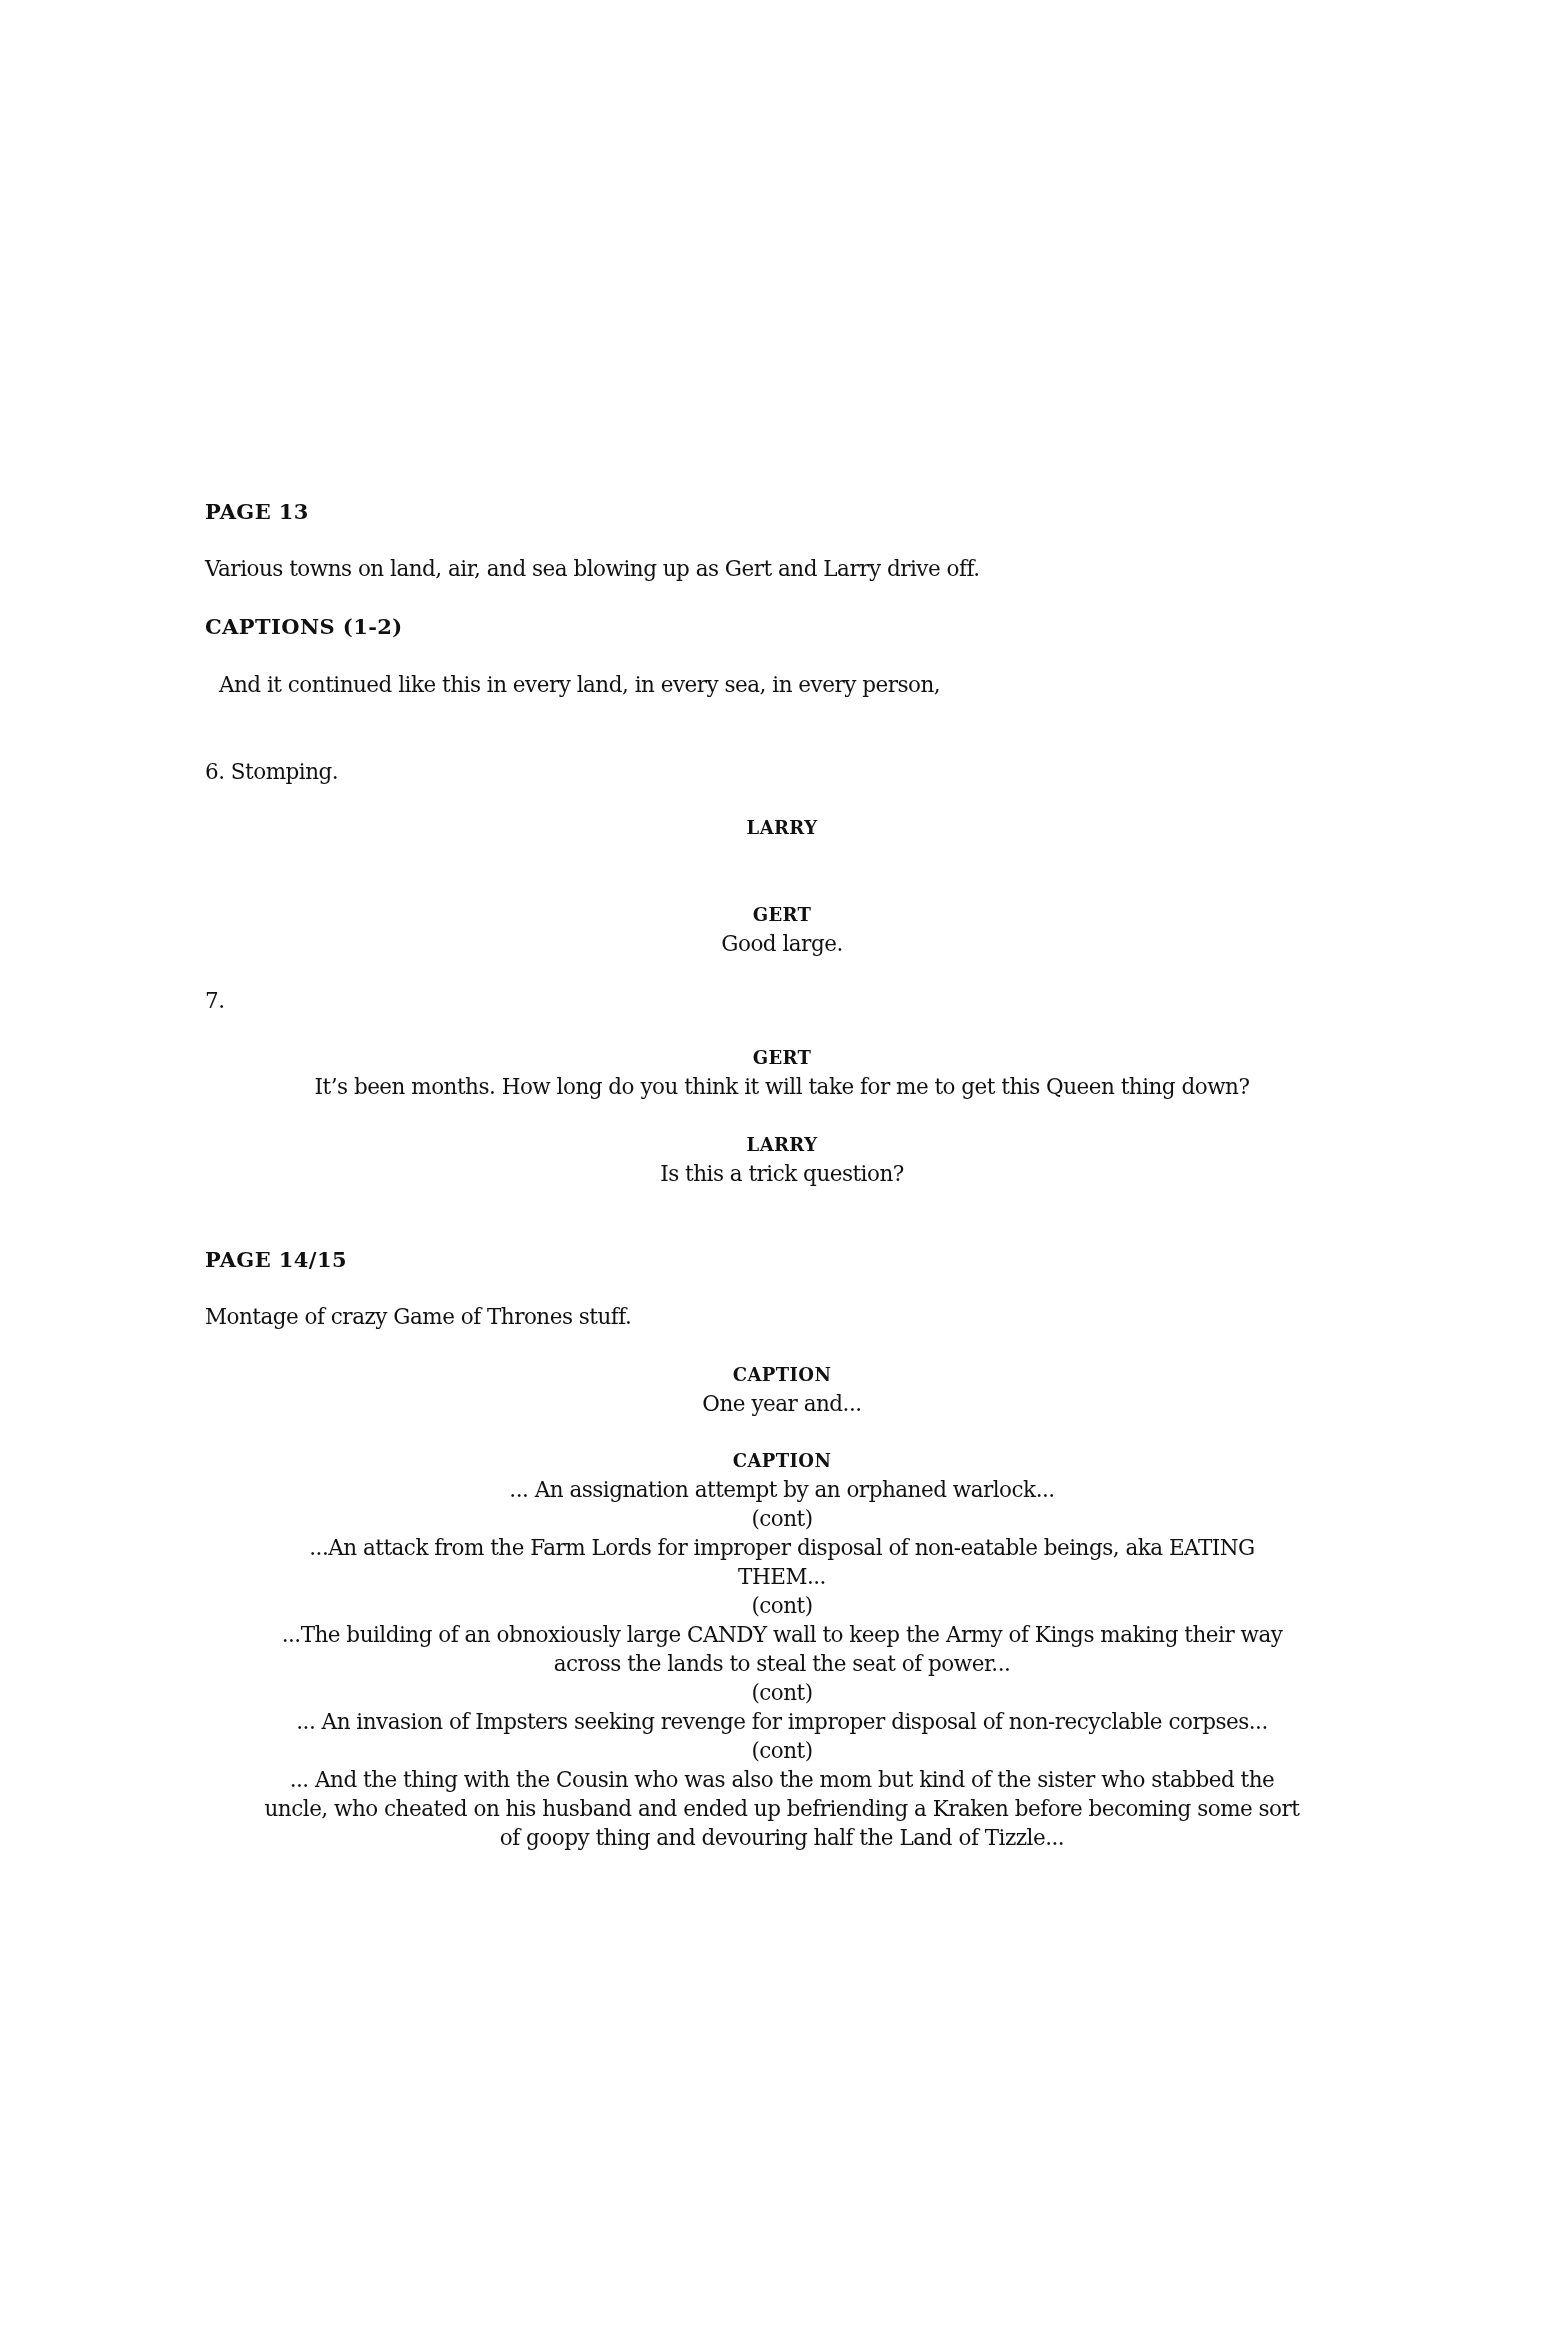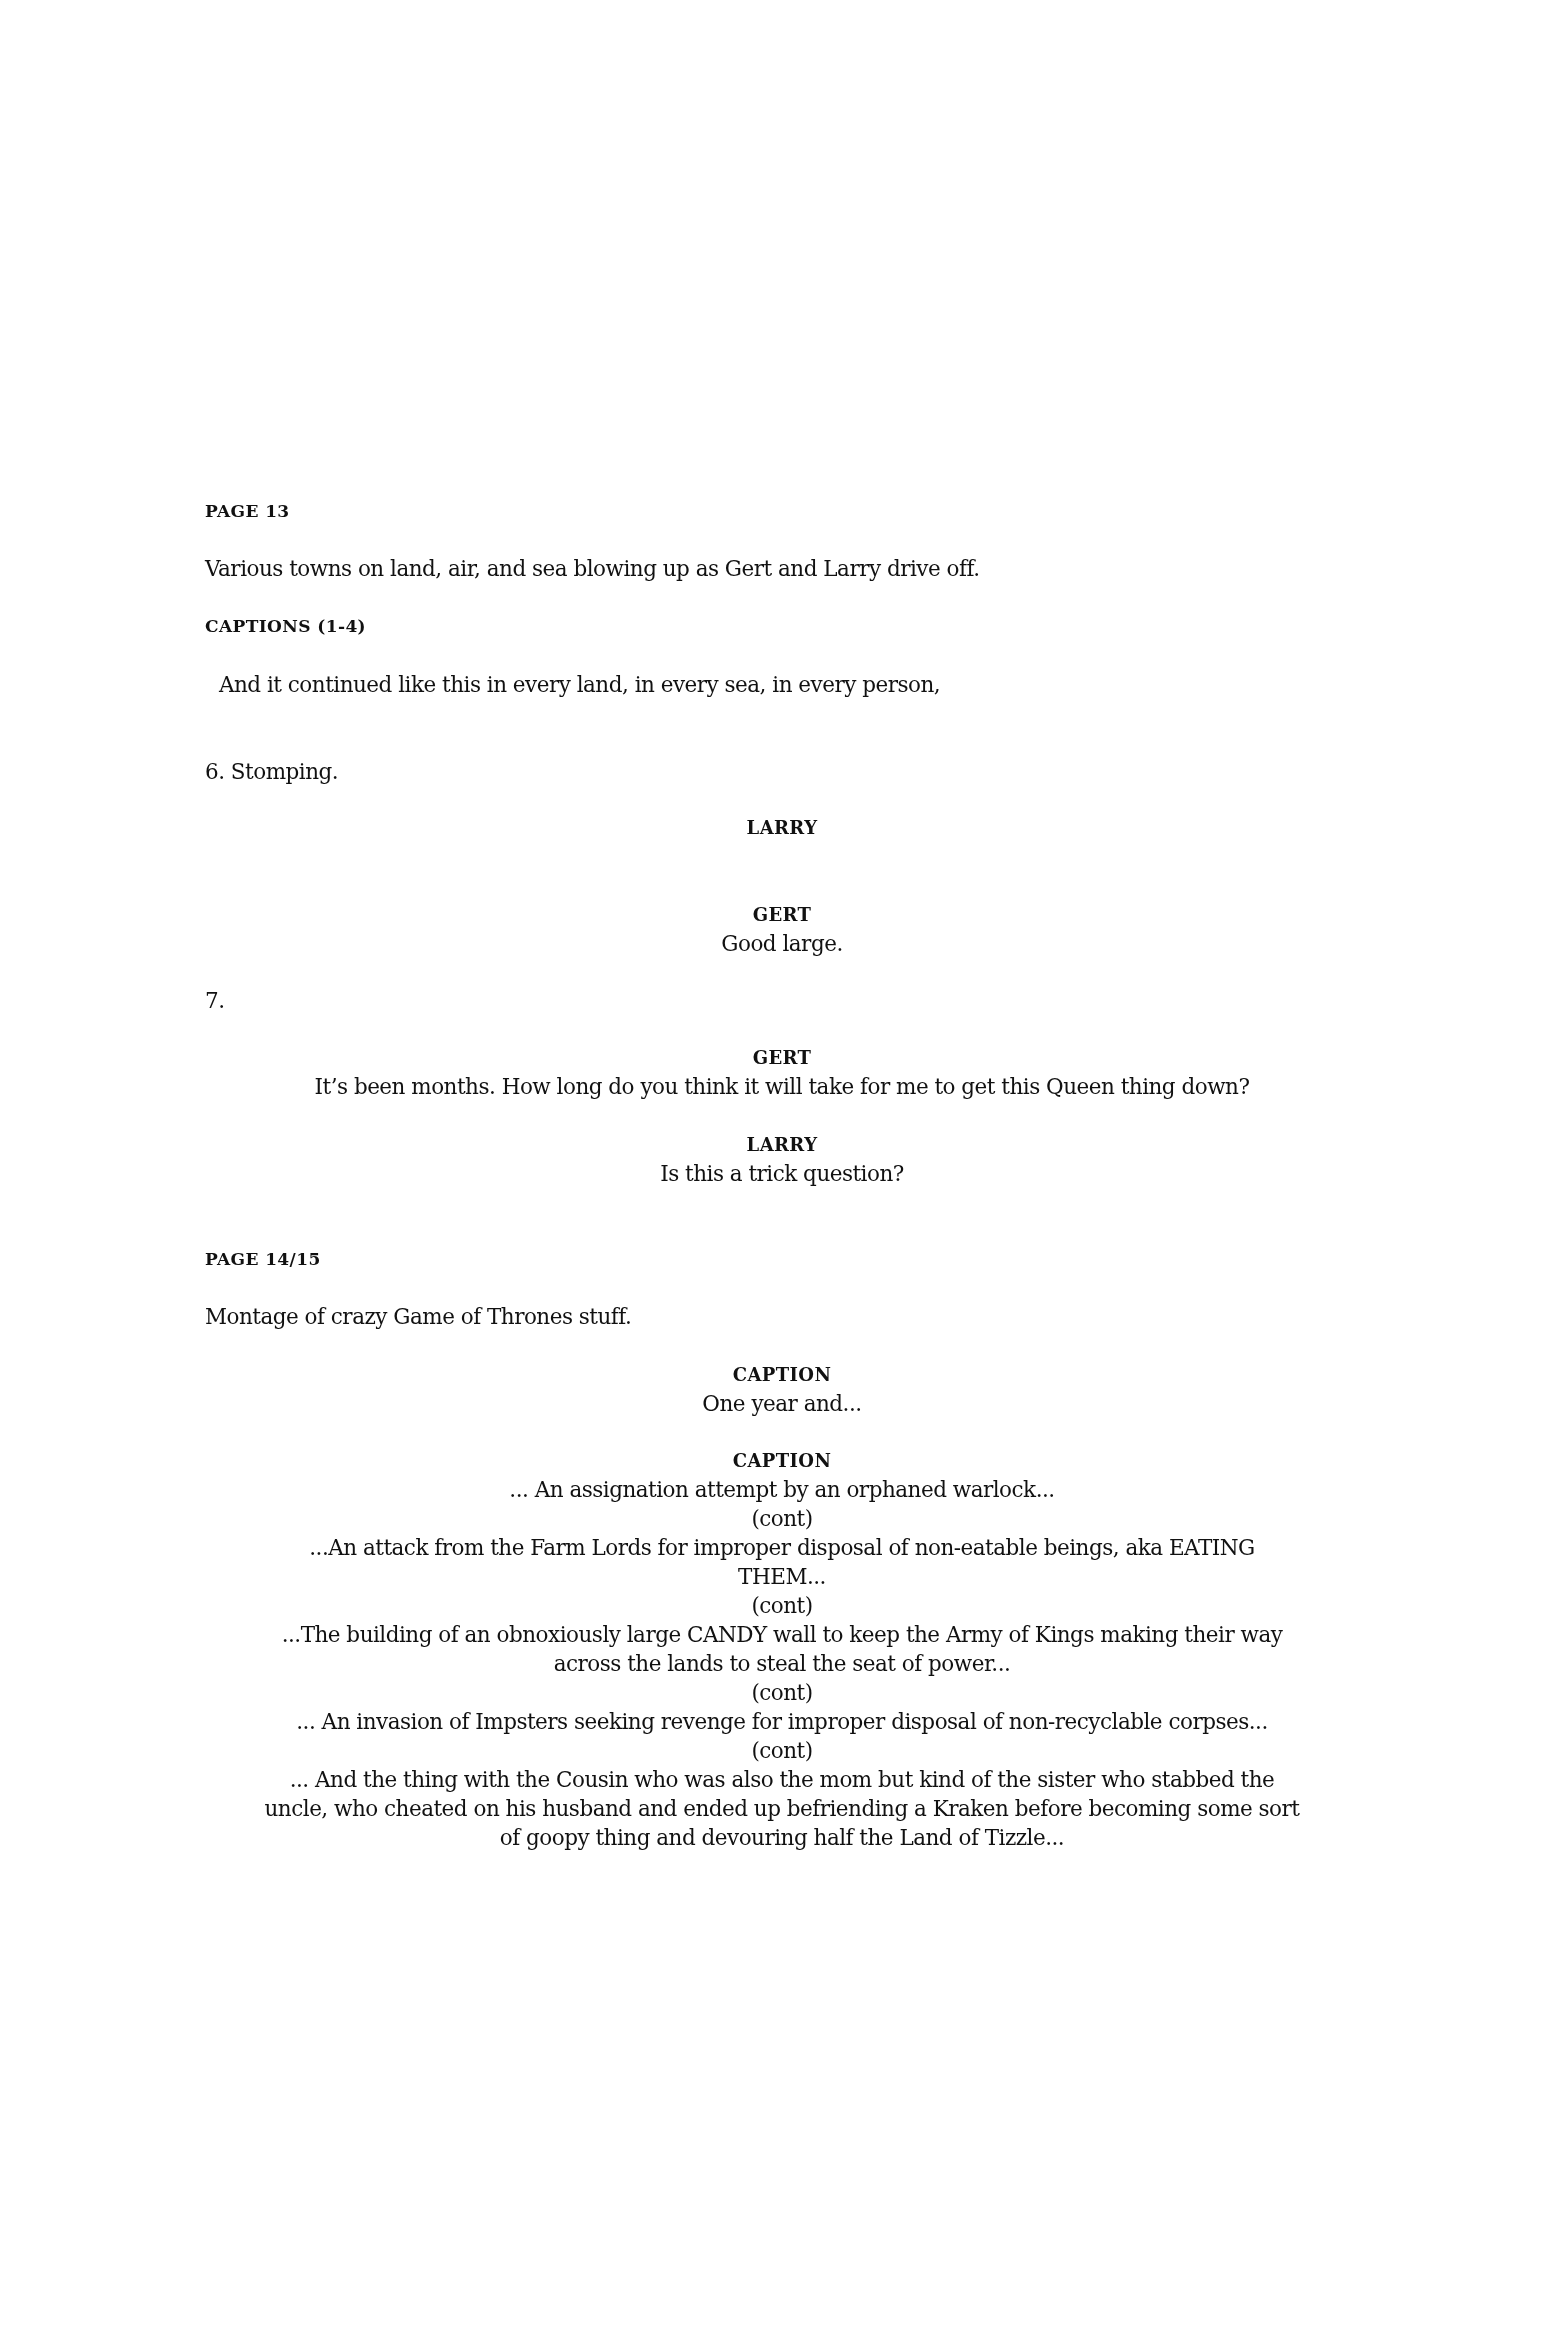--- a/index.html
+++ b/index.html
@@ -27,21 +27,21 @@
       white-space: nowrap;
       font-size: 21.5px;
       line-height: 29px;
       letter-spacing: -0.5px;
     }
     .left {
       left: 205px;
     }
     .heading {
       font-weight: bold;
-      font-size: 17px;
+      font-size: 21px;
       letter-spacing: 0.4px;
     }
     .block-left {
       position: absolute;
       left: 219px;
       font-size: 21.5px;
       line-height: 29px;
       letter-spacing: -0.5px;
       white-space: nowrap;
     }
@@ -66,21 +66,21 @@
   </style>
 </head>
 <body>
 
 <div class="page">
 
   <div class="line left heading" style="top:497px;">PAGE 13</div>
 
   <div class="line left" style="top:554px;text-align:right;">Various towns on land, air, and sea blowing up as Gert and Larry drive off.</div>
 
-  <div class="line left heading" style="top:612px;">CAPTIONS (1-4)</div>
+  <div class="line left heading" style="top:612px;">CAPTIONS (1-2)</div>
 
   <div class="block-left" style="top:670px;">
     <div>And it continued like this in every land, in every sea, in every person,</div>
   </div>
 
   <div class="line left" style="top:757px;">6. Stomping.</div>
 
   <div class="block-center" style="top:813px;">
     <span class="sp">LARRY</span>
   </div>

